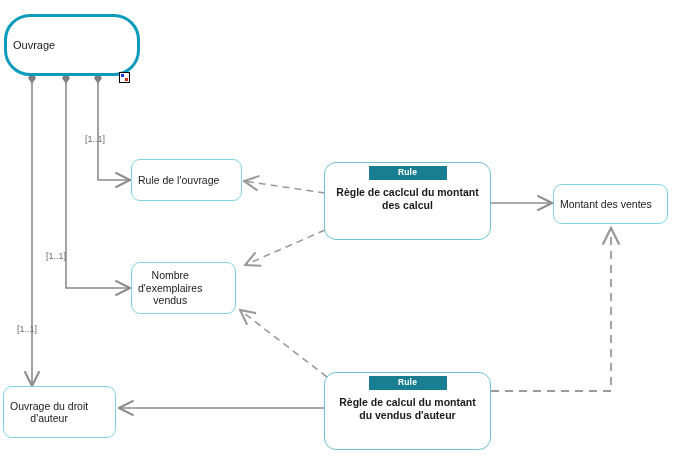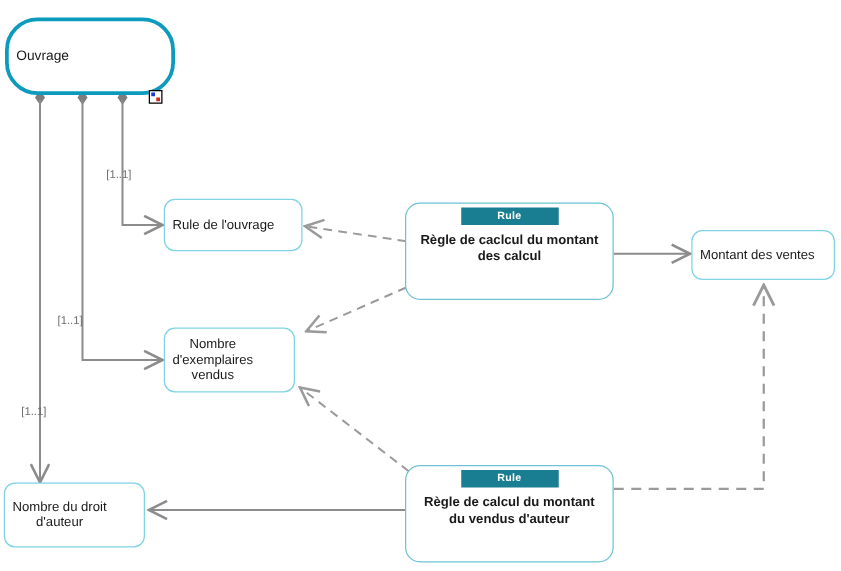--- a/index.html
+++ b/index.html
@@ -186,21 +186,21 @@
     <span class="label">Rule de l'ouvrage</span>
   </div>
 
   <div class="node attr" style="left:131px; top:262px; width:105px; height:52px;">
     <span class="label">Nombre
 d'exemplaires
 vendus</span>
   </div>
 
   <div class="node attr" style="left:3px; top:386px; width:113px; height:52px;">
-    <span class="label">Nombre du droit
+    <span class="label">Ouvrage du droit
 d'auteur</span>
   </div>
 
   <div class="node attr" style="left:553px; top:184px; width:115px; height:40px;">
     <span class="label">Montant des ventes</span>
   </div>
 
   <div class="node rule" style="left:324px; top:162px; width:167px; height:78px;">
     <span class="stereo">Rule</span>
     <span class="label">Règle de caclcul du montant

